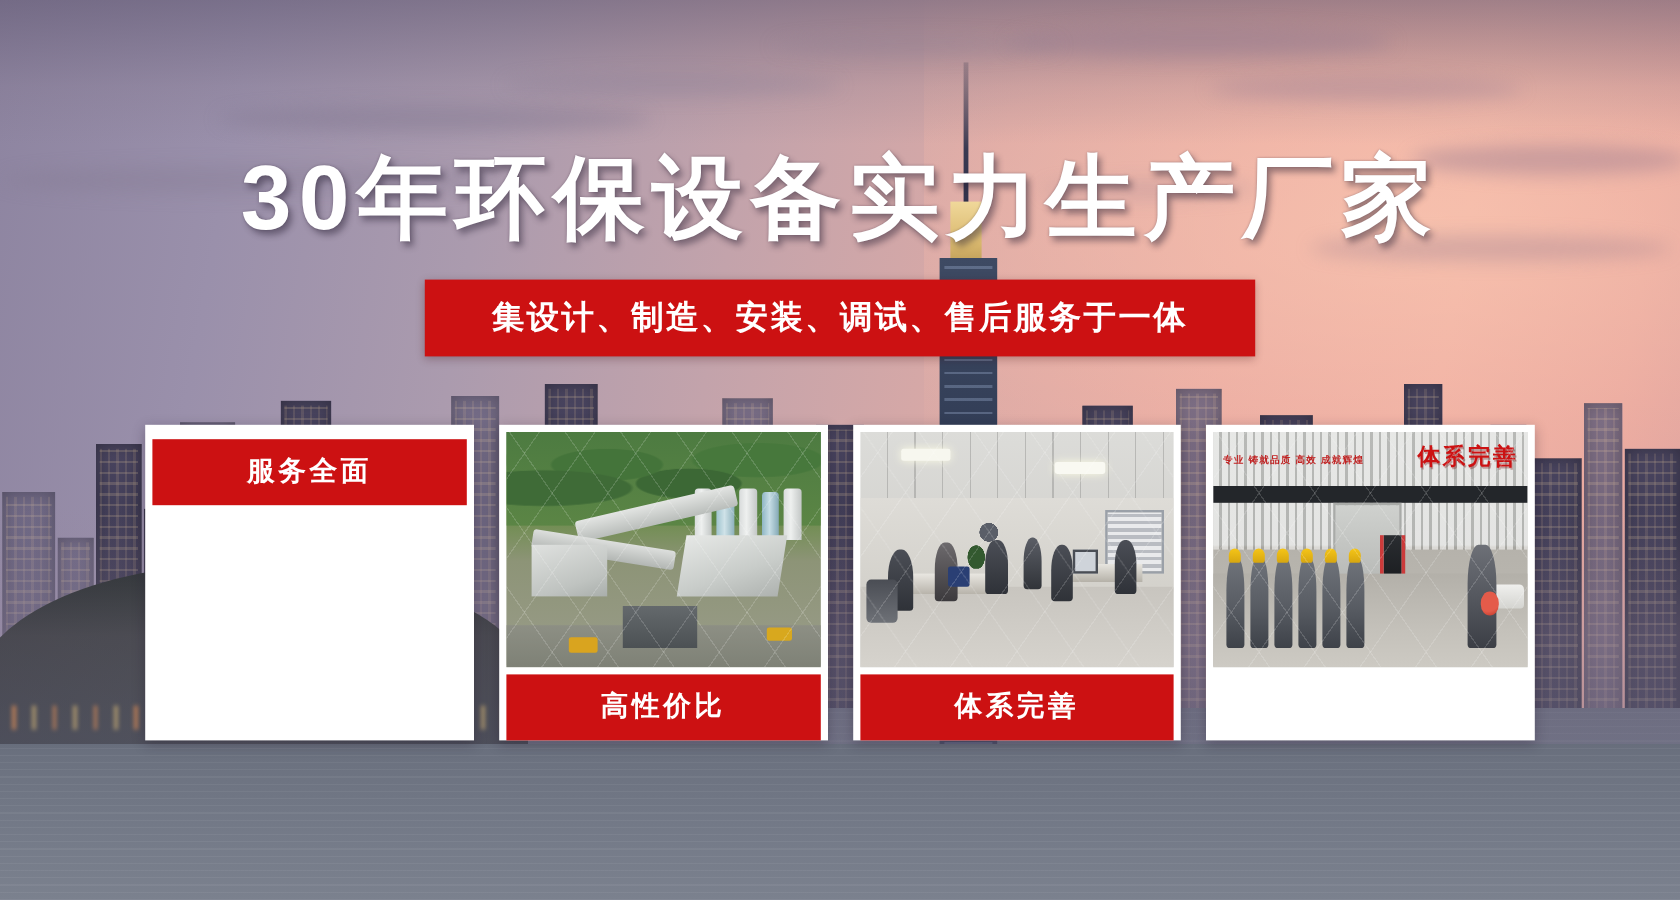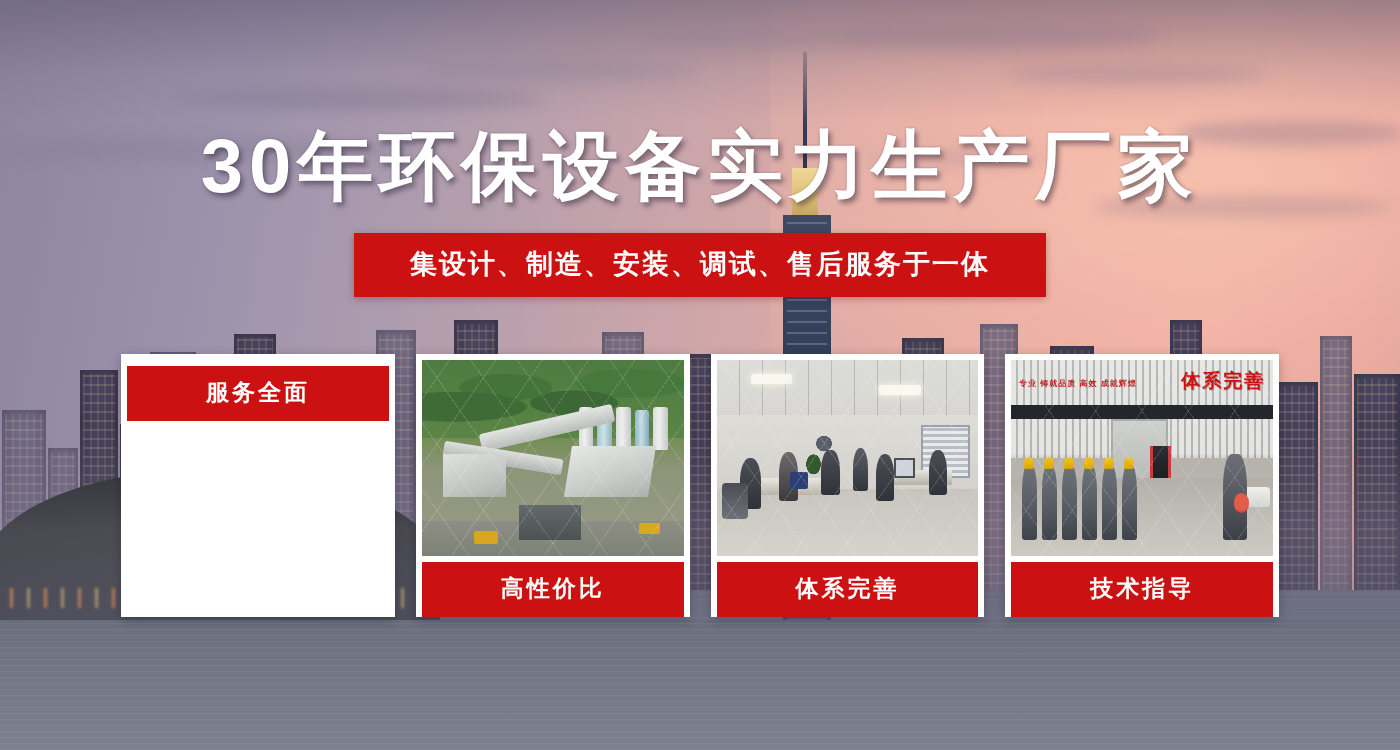--- a/index.html
+++ b/index.html
@@ -484,17 +484,16 @@
           <i></i>
             <i></i>
             <i></i>
             <i></i>
             <i></i>
             <i></i>
         </div>
         <div class="p4-lead"></div>
         <div class="p4-helmet"></div>
       </div>
-      <div class="card-caption">技术指导</div>
     </div>
 
   </div>
 </div>
 
 </body></html>

